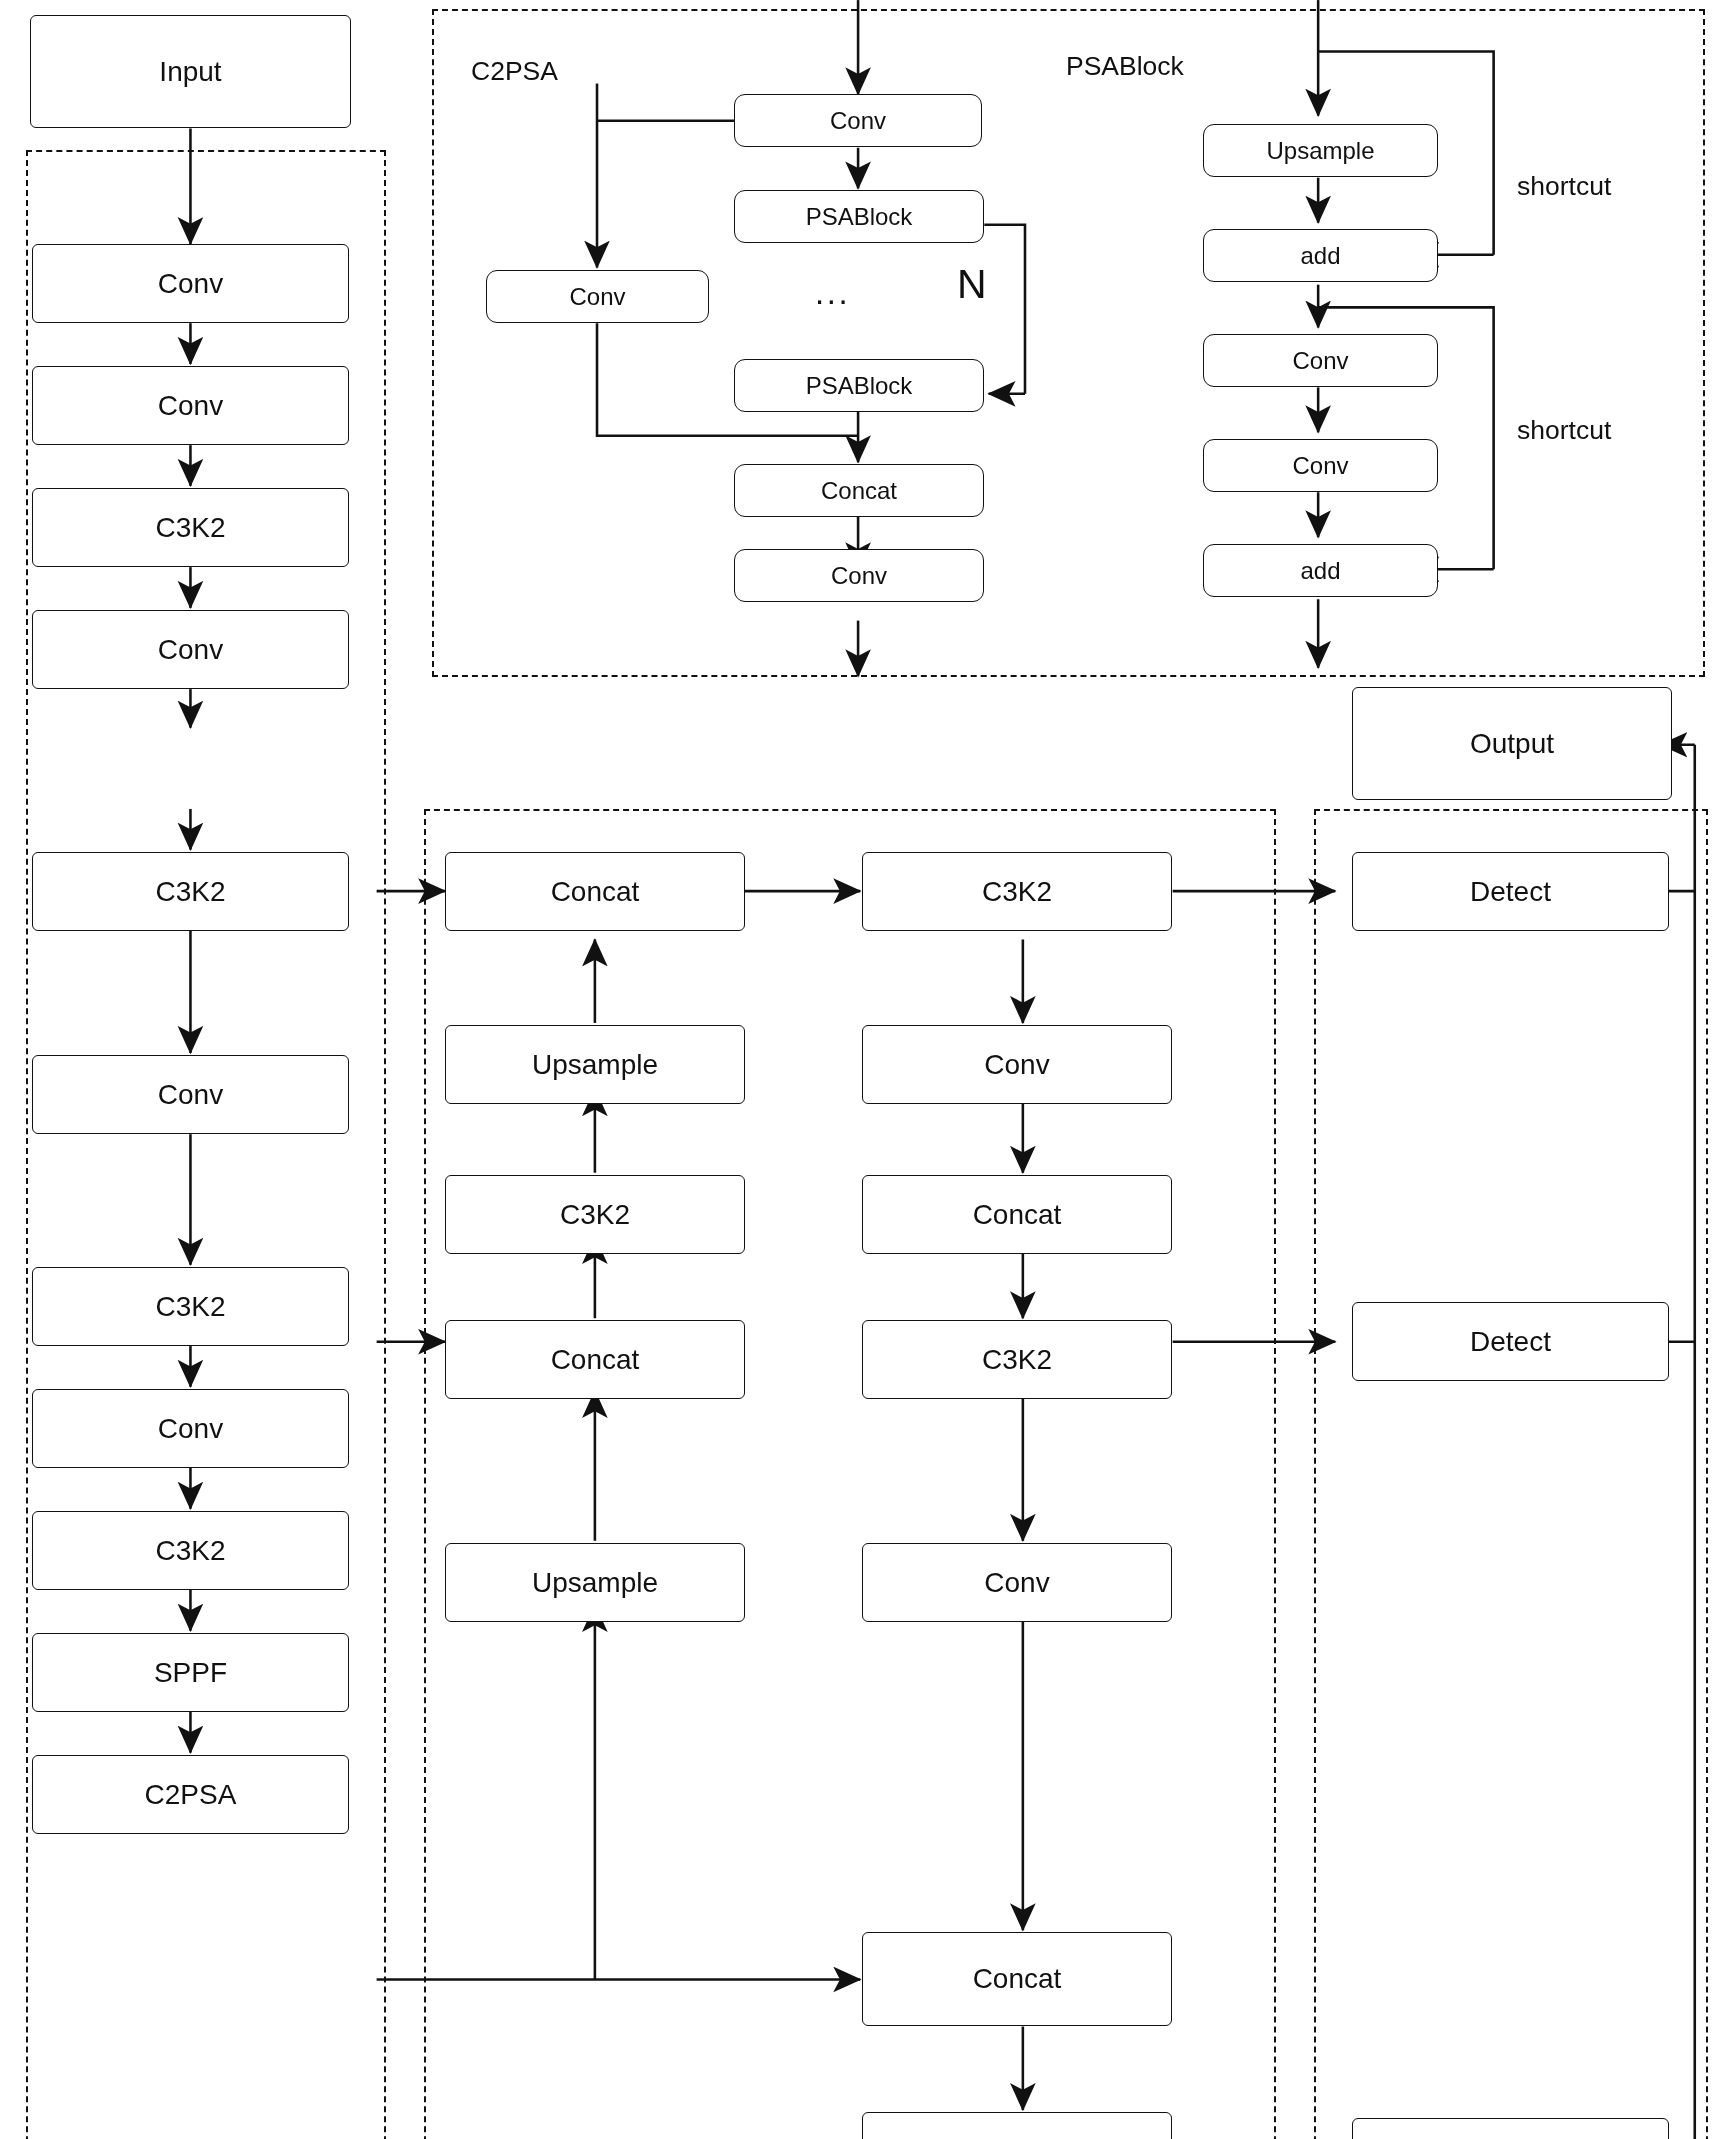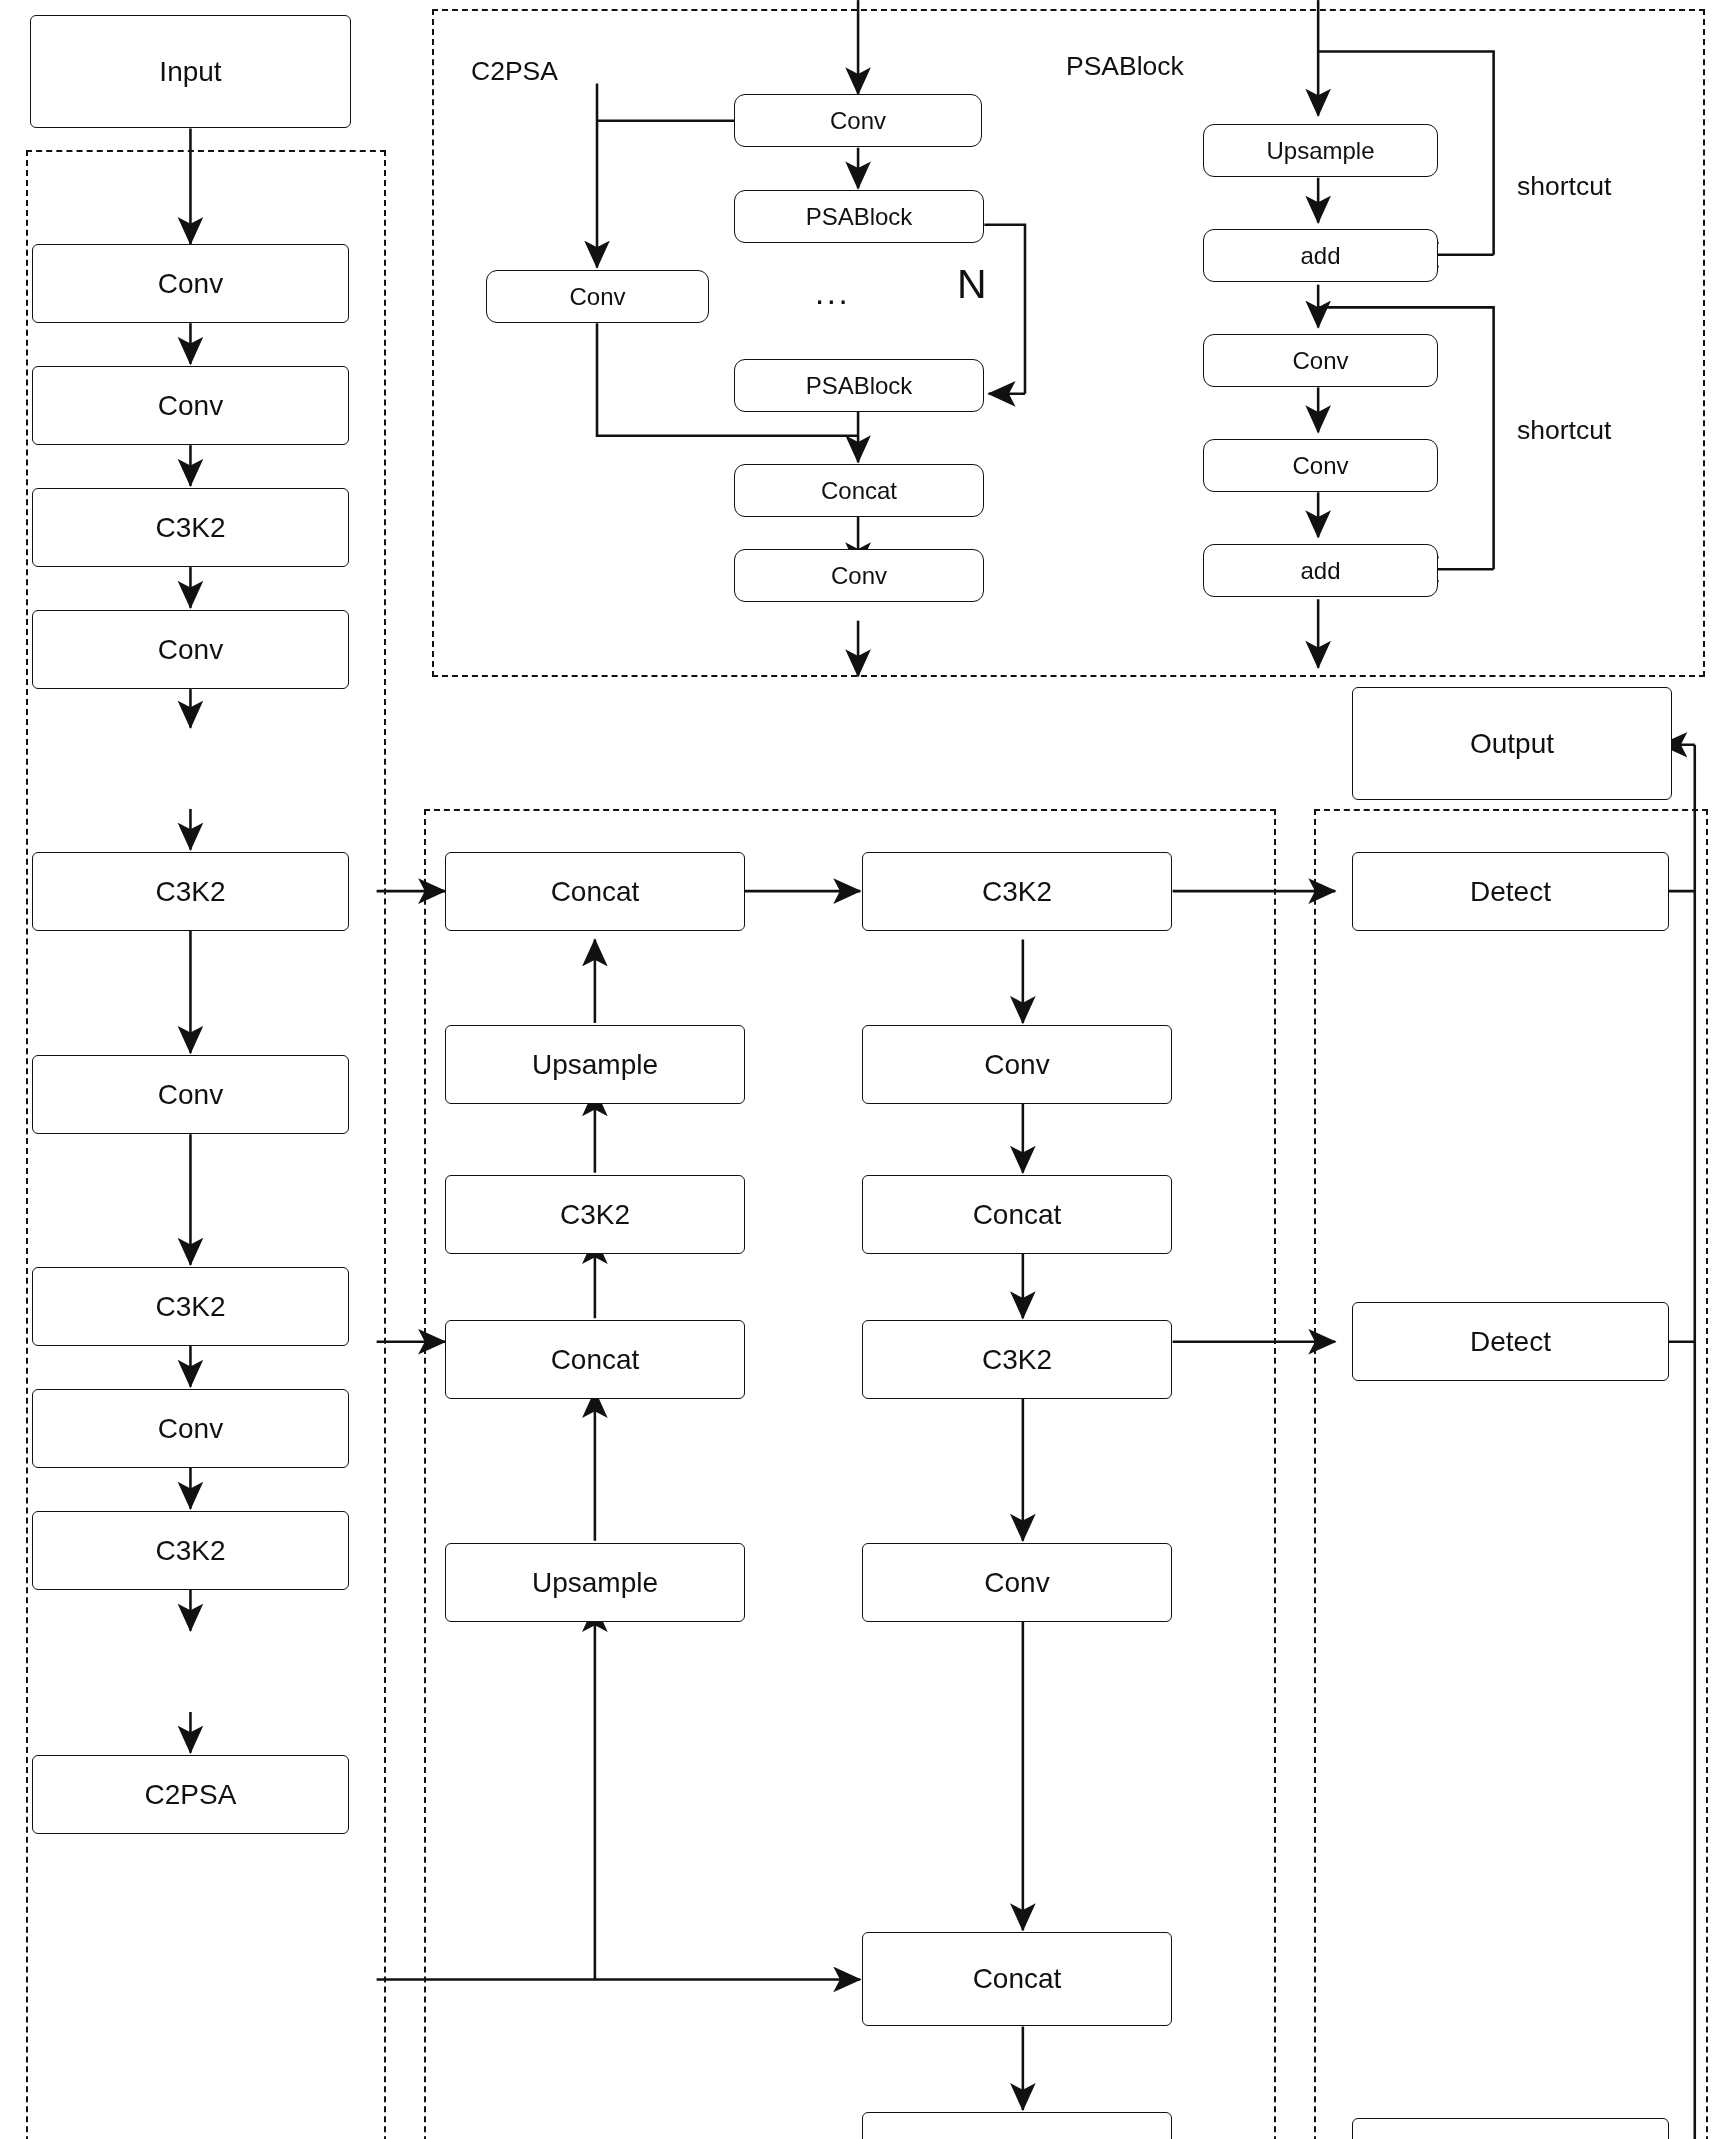--- a/index.html
+++ b/index.html
@@ -168,20 +168,21 @@
 
   <div class="node" style="left:32px;top:244px;width:317px;height:79px;">Conv</div>
   <div class="node" style="left:32px;top:366px;width:317px;height:79px;">Conv</div>
   <div class="node" style="left:32px;top:488px;width:317px;height:79px;">C3K2</div>
   <div class="node" style="left:32px;top:610px;width:317px;height:79px;">Conv</div>
   <div class="node" style="left:32px;top:852px;width:317px;height:79px;">C3K2</div>
   <div class="node" style="left:32px;top:1055px;width:317px;height:79px;">Conv</div>
   <div class="node" style="left:32px;top:1267px;width:317px;height:79px;">C3K2</div>
   <div class="node" style="left:32px;top:1389px;width:317px;height:79px;">Conv</div>
   <div class="node" style="left:32px;top:1511px;width:317px;height:79px;">C3K2</div>
+  <div class="node" style="left:32px;top:1633px;width:317px;height:79px;">SPPF</div>
   <div class="node" style="left:32px;top:1755px;width:317px;height:79px;">C2PSA</div>
 
   <div class="node" style="left:445px;top:852px;width:300px;height:79px;">Concat</div>
   <div class="node" style="left:445px;top:1025px;width:300px;height:79px;">Upsample</div>
   <div class="node" style="left:445px;top:1175px;width:300px;height:79px;">C3K2</div>
   <div class="node" style="left:445px;top:1320px;width:300px;height:79px;">Concat</div>
   <div class="node" style="left:445px;top:1543px;width:300px;height:79px;">Upsample</div>
 
   <div class="node" style="left:862px;top:852px;width:310px;height:79px;">C3K2</div>
   <div class="node" style="left:862px;top:1025px;width:310px;height:79px;">Conv</div>

